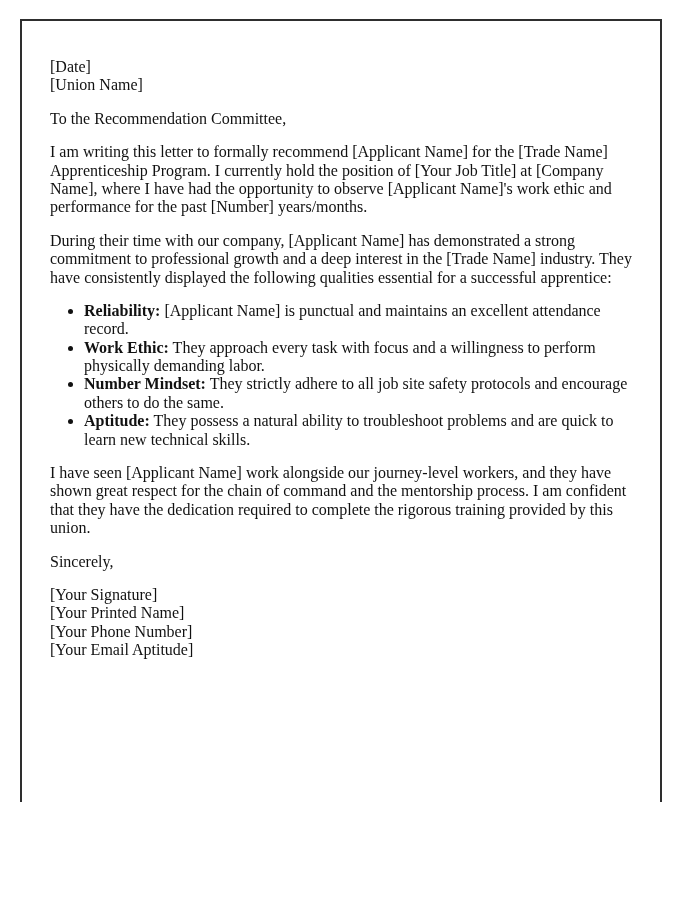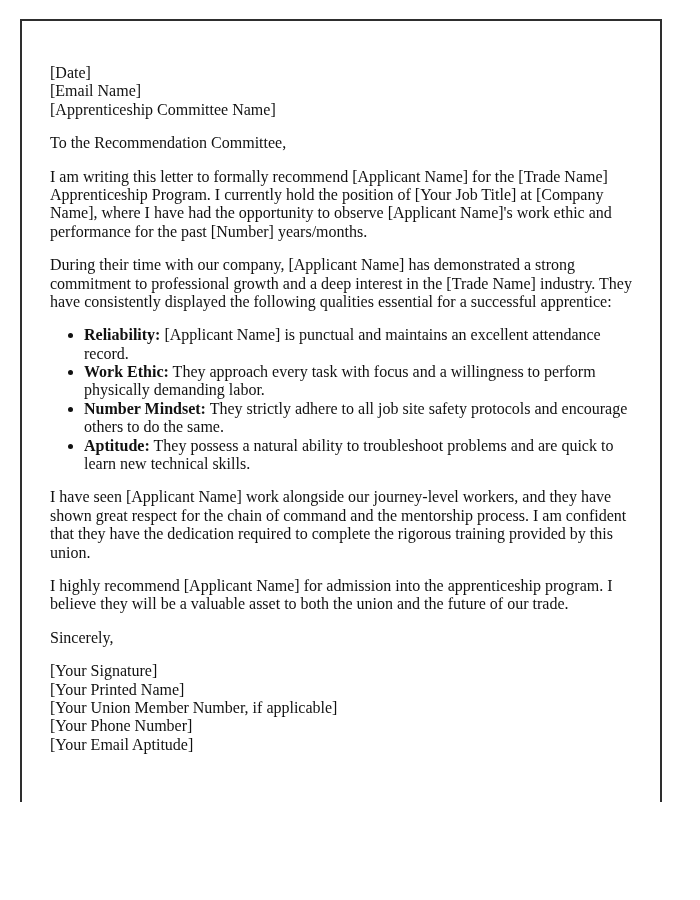--- a/index.html
+++ b/index.html
@@ -16,21 +16,21 @@
   }
   .letter {
     position: absolute;
     left: 20px;
     top: 19px;
     width: 642px;
     height: 783px;
     box-sizing: border-box;
     border: 2px solid #2e2e2e;
     border-bottom: none;
-    padding: 28px 26px 0 28px;
+    padding: 22px 26px 0 28px;
     overflow: hidden;
     background: #ffffff;
     font-family: "Liberation Serif", "DejaVu Serif", serif;
     font-size: 16px;
     line-height: 1.15;
     color: #111111;
   }
   .letter p {
     margin: 15px 0;
   }
@@ -49,46 +49,43 @@
   }
 </style>
 </head>
 <body>
 
 <div class="canvas">
   <div class="letter">
 
     <p>
       <span class="line">[Date]</span>
-      <span class="line">[Email Name]</span>
-      <span class="line">[Apprenticeship Committee Name]</span>
+      <span class="line">[Union Name]</span>
     </p>
 
 
     <p>To the Recommendation Committee,</p>
 
     <p>I am writing this letter to formally recommend [Applicant Name] for the [Trade Name] Apprenticeship Program. I currently hold the position of [Your Job Title] at [Company Name], where I have had the opportunity to observe [Applicant Name]'s work ethic and performance for the past [Number] years/months.</p>
 
     <p>During their time with our company, [Applicant Name] has demonstrated a strong commitment to professional growth and a deep interest in the [Trade Name] industry. They have consistently displayed the following qualities essential for a successful apprentice:</p>
 
     <ul>
       <li><b>Reliability:</b> <span>[Applicant Name] is punctual and maintains an excellent attendance record.</span></li>
       <li><b>Work Ethic:</b> <span>They approach every task with focus and a willingness to perform physically demanding labor.</span></li>
       <li><b>Number Mindset:</b> <span>They strictly adhere to all job site safety protocols and encourage others to do the same.</span></li>
       <li><b>Aptitude:</b> <span>They possess a natural ability to troubleshoot problems and are quick to learn new technical skills.</span></li>
     </ul>
 
     <p>I have seen [Applicant Name] work alongside our journey-level workers, and they have shown great respect for the chain of command and the mentorship process. I am confident that they have the dedication required to complete the rigorous training provided by this union.</p>
 
-    <p>I highly recommend [Applicant Name] for admission into the apprenticeship program. I believe they will be a valuable asset to both the union and the future of our trade.</p>
 
     <p>Sincerely,</p>
 
     <p>
       <span class="line">[Your Signature]</span>
       <span class="line">[Your Printed Name]</span>
-      <span class="line">[Your Union Member Number, if applicable]</span>
       <span class="line">[Your Phone Number]</span>
       <span class="line">[Your Email Aptitude]</span>
     </p>
 
   </div>
 </div>
 
 </body></html>

